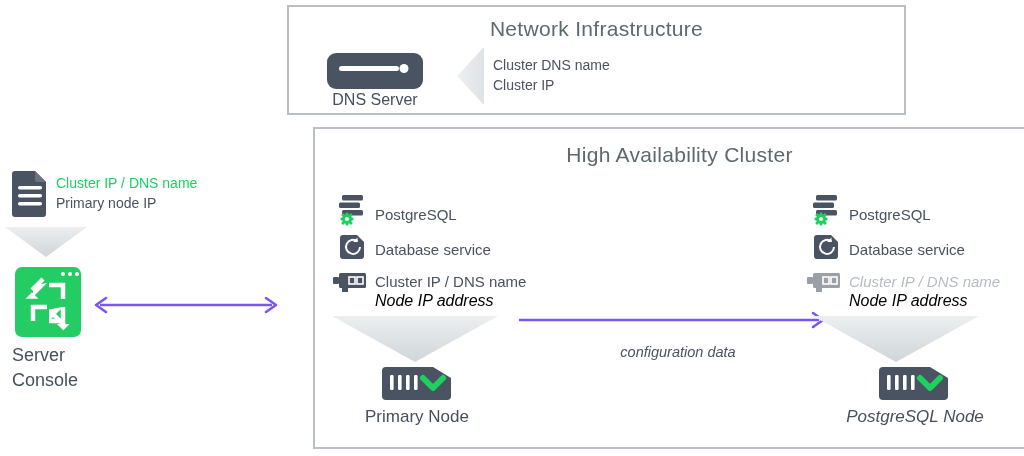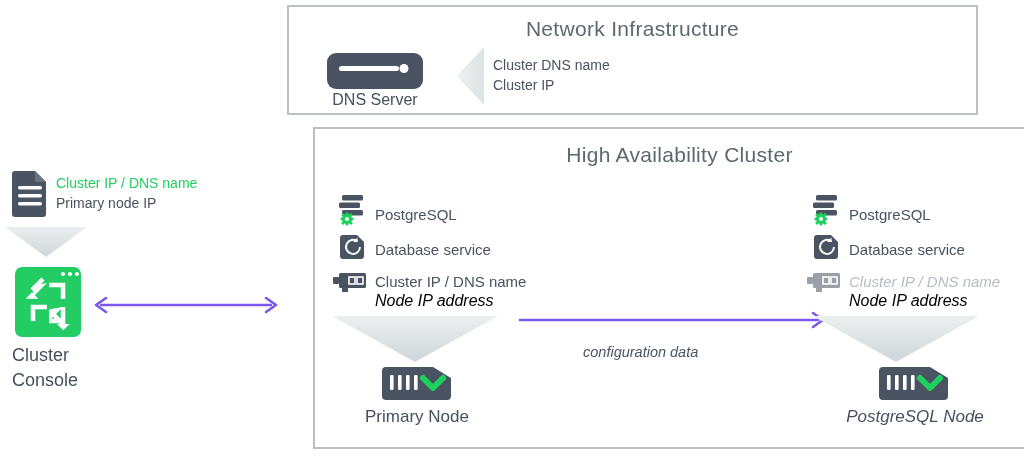--- a/index.html
+++ b/index.html
@@ -13,21 +13,21 @@
   .box-title { position:absolute; left:0; right:0; text-align:center; font-size:21px; color:#5e686f; letter-spacing:0.3px; }
   .row-text { font-size:15px; color:#49525f; }
   .sub-text { font-size:16px; font-style:italic; color:#000000; }
   .muted { color:#b6bcc2; }
   .italic { font-style:italic; }
   .green-text { color:#1ed05e; }
   .annot { font-size:14px; line-height:20px; color:#49525f; }
   .tri-down { clip-path:polygon(0 0, 100% 0, 50% 100%); background:linear-gradient(180deg,#eceff0 0%,#d2d8db 90%); }
   .tri-left { clip-path:polygon(100% 0, 100% 100%, 0 50%); background:linear-gradient(270deg,#dde2e4 0%,#eef1f2 100%); }
   .node-label { font-size:17px; text-align:center; color:#46505d; }
-  .sync-text { font-size:14.5px; font-style:italic; text-align:left; line-height:19px; color:#4a5462; }
+  .sync-text { font-size:14.5px; font-style:italic; text-align:center; line-height:19px; color:#4a5462; }
   .console-label { font-size:18px; line-height:25px; color:#46505d; }
   svg { display:block; }
 </style>
 </head>
 <body>
 
 <div class="canvas">
 
   <div class="abs" style="left:12px; top:171px;">
     <svg width="36" height="46" viewBox="0 0 36 46">
@@ -64,33 +64,33 @@
       <g stroke="#ffffff" stroke-width="4.5" fill="none">
         <path d="M28 12 L17 23"></path>
         <path d="M38 47 L49 58"></path>
       </g>
       <path d="M13 27 l9 0 -9 9 z" fill="#ffffff" transform="rotate(45 17 31)"></path>
       <path d="M53 62 l-9 0 9 -9 z" fill="#ffffff" transform="rotate(45 49 57)"></path>
     </svg>
   </div>
 
   <div class="abs console-label" style="left:12px; top:343px;">
-    <div>Cluster</div>
+    <div>Server</div>
     <div>Console</div>
   </div>
 
   <div class="abs" style="left:90px; top:294px;">
     <svg width="192" height="22" viewBox="0 0 192 22">
       <line x1="10" y1="11" x2="182" y2="11" stroke="#7a57ee" stroke-width="2.6"></line>
       <path d="M16 4 L6 11 L16 18" fill="none" stroke="#7a57ee" stroke-width="2.6" stroke-linecap="round" stroke-linejoin="round"></path>
       <path d="M176 4 L186 11 L176 18" fill="none" stroke="#7a57ee" stroke-width="2.6" stroke-linecap="round" stroke-linejoin="round"></path>
     </svg>
   </div>
 
-  <div class="box" style="left:287px; top:5px; width:691px; height:110px;">
+  <div class="box" style="left:287px; top:5px; width:619px; height:110px;">
     <div class="box-title" style="top:10px;">Network Infrastructure</div>
 
     <div class="abs" style="left:38px; top:44px;">
       <svg width="96" height="40" viewBox="0 0 96 40">
         <rect x="0" y="2" width="96" height="36" rx="9" fill="#4a5362"></rect>
         <rect x="12" y="15" width="60" height="5" rx="2.5" fill="#ffffff"></rect>
         <circle cx="77" cy="17.5" r="4.5" fill="#ffffff"></circle>
       </svg>
     </div>
     <div class="abs" style="left:22px; top:84px; width:128px; text-align:center; font-size:16px; color:#46505d;">DNS Server</div>

